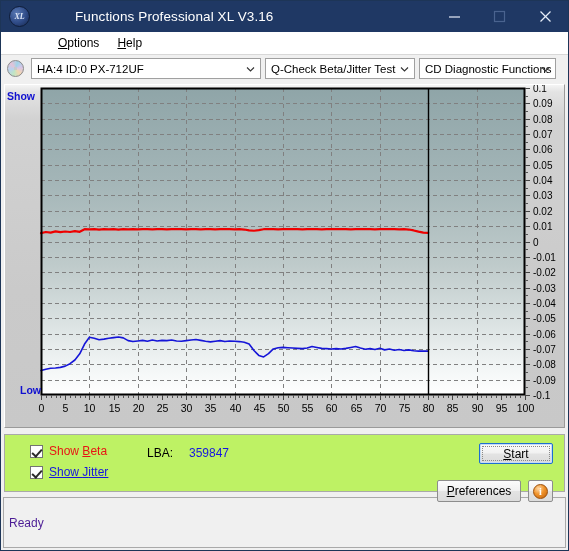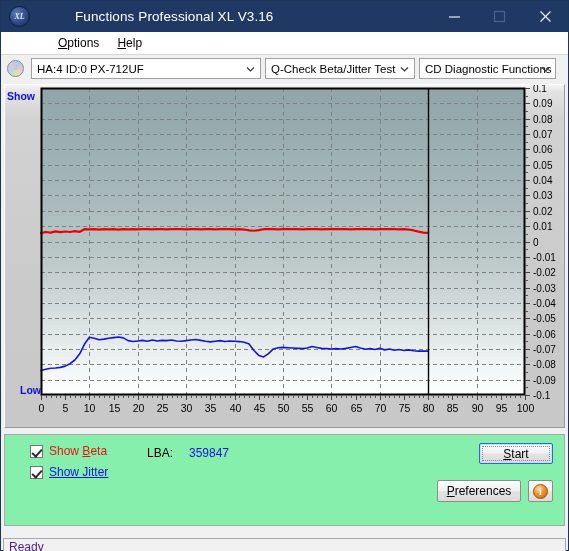--- a/index.html
+++ b/index.html
@@ -82,22 +82,22 @@
     position:relative;box-sizing:border-box;
     background-image:linear-gradient(to bottom,#f4f4f4 0%,#e3e3e3 2%,#d2d2d2 10%,#cacaca 60%,#c8c8c8 100%);
   }
   #plotwrap{position:absolute;left:8px;top:0;width:563px;height:344px;}
   .axis-label{
     position:absolute;font-size:10.5px;color:#1010d0;font-weight:bold;
     font-family:"Liberation Sans",sans-serif;
   }
   
   .bottom-group{
-    margin:6px 3px 7px 3px;flex:0 0 auto;height:92px;box-sizing:border-box;
-    border:1px solid #a9a9a9;background:#86efac;position:relative;
+    margin:6px 3px 0 3px;flex:0 0 auto;height:58px;box-sizing:border-box;
+    border:1px solid #a9a9a9;background:#bef264;position:relative;
   }
   .chk-row{position:absolute;display:flex;align-items:center;gap:6px;}
   .chk-row.beta{left:25px;top:10px;}
   .chk-row.jitter{left:25px;top:31px;}
   .checkbox{
     width:13px;height:13px;box-sizing:border-box;background:#fff;
     border:1px solid #737373;position:relative;flex:0 0 13px;
   }
   .checkbox:after{
     content:"";position:absolute;left:3px;top:1px;width:4px;height:8px;

